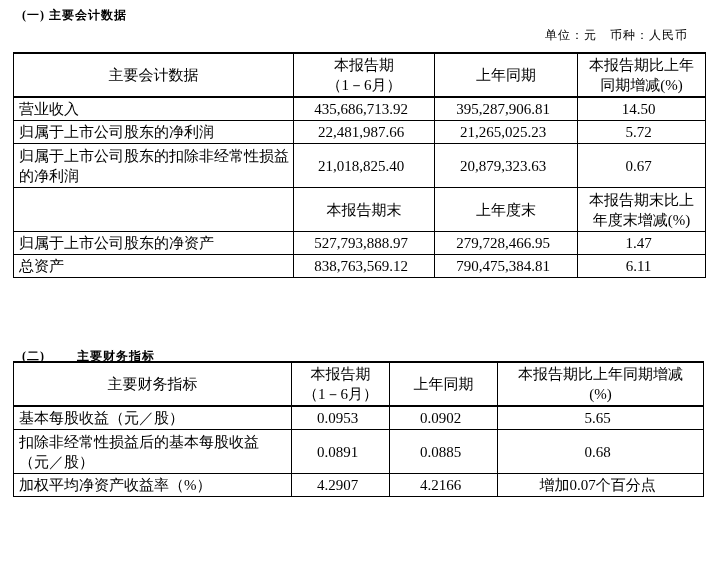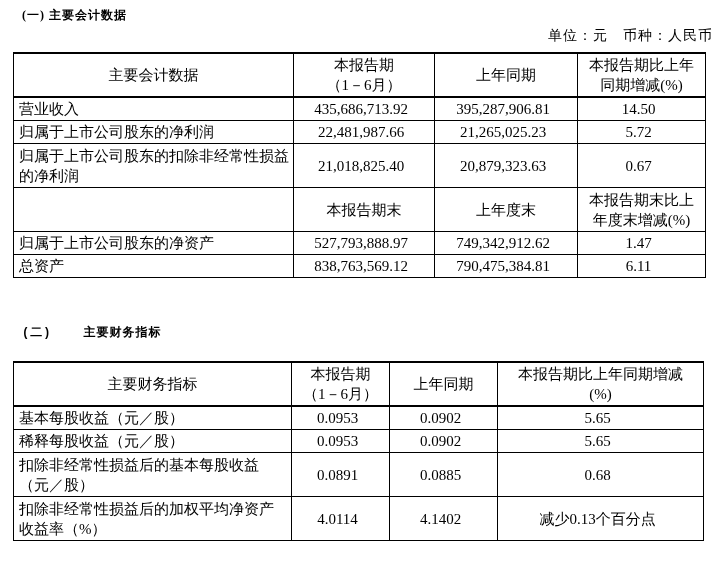--- a/index.html
+++ b/index.html
@@ -6,25 +6,25 @@
   body{
     width:715px;height:571px;background:#ffffff;color:#000;
     font-family:"Liberation Serif","DejaVu Serif",serif;
     position:relative;overflow:hidden;
   }
   .sec-title{
     position:absolute;left:22px;
     font-size:12px;font-weight:bold;letter-spacing:1px;white-space:nowrap;
   }
   #title1{top:7px;}
-  #title2{top:324px;font-family:Liberation Mono, monospace;}
+  #title2{top:348px;}
   #title2 .gap{display:inline-block;width:32px;}
   .unit-note{
-    position:absolute;top:27px;right:2px;
-    font-size:14px;letter-spacing:1px;white-space:nowrap;
+    position:absolute;top:27px;right:27px;
+    font-size:12px;letter-spacing:1px;white-space:nowrap;
   }
   table{
     position:absolute;left:13px;
     border-collapse:collapse;table-layout:fixed;
     border:1px solid #000;border-top:2px solid #000;
     font-size:15px;
   }
   #table1{top:52px;width:692px;}
   #table2{top:361px;width:690px;}
   td{
@@ -90,21 +90,21 @@
     <td>本报告期末</td>
     <td>上年度末</td>
     <td>
       <div>本报告期末比上</div>
       <div>年度末增减(%)</div>
     </td>
   </tr>
   <tr class="h23">
     <td class="lbl">归属于上市公司股东的净资产</td>
     <td class="num">527,793,888.97</td>
-    <td class="num">749,342,912.62</td>
+    <td class="num">279,728,466.95</td>
     <td class="num">1.47</td>
   </tr>
   <tr class="h23">
     <td class="lbl">总资产</td>
     <td class="num">838,763,569.12</td>
     <td class="num">790,475,384.81</td>
     <td class="num">6.11</td>
   </tr>
 </tbody>
   </table>
@@ -132,32 +132,26 @@
       <div>本报告期比上年同期增减</div>
       <div>(%)</div>
     </td>
   </tr>
   <tr class="h23">
     <td class="lbl">基本每股收益（元／股）</td>
     <td class="num">0.0953</td>
     <td class="num">0.0902</td>
     <td class="num">5.65</td>
   </tr>
-  <tr class="h23">
-    <td class="lbl">稀释每股收益（元／股）</td>
-    <td class="num">0.0953</td>
-    <td class="num">0.0902</td>
-    <td class="num">5.65</td>
-  </tr>
   <tr class="h45">
     <td class="lbl">扣除非经常性损益后的基本每股收益（元／股）</td>
     <td class="num">0.0891</td>
     <td class="num">0.0885</td>
     <td class="num">0.68</td>
   </tr>
-  <tr class="h45">
-    <td class="lbl">扣除非经常性损益后的加权平均净资产收益率（%）</td>
-    <td class="num">4.0114</td>
-    <td class="num">4.1402</td>
-    <td class="num">减少0.13个百分点</td>
+  <tr class="h23">
+    <td class="lbl">加权平均净资产收益率（%）</td>
+    <td class="num">4.2907</td>
+    <td class="num">4.2166</td>
+    <td class="num">增加0.07个百分点</td>
   </tr>
 </tbody>
   </table>
 
 </body></html>

